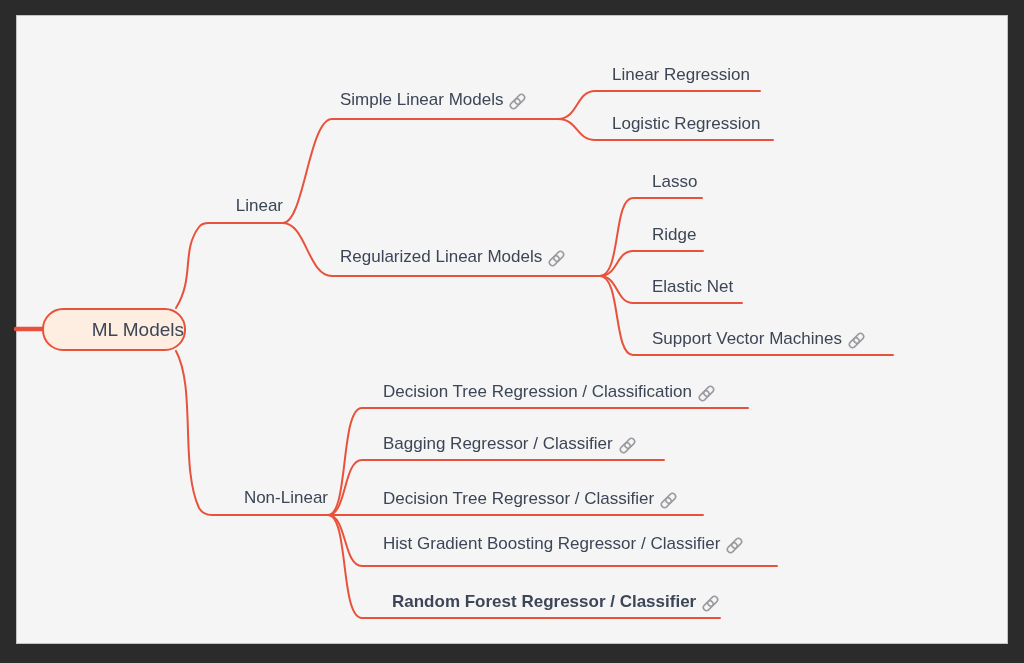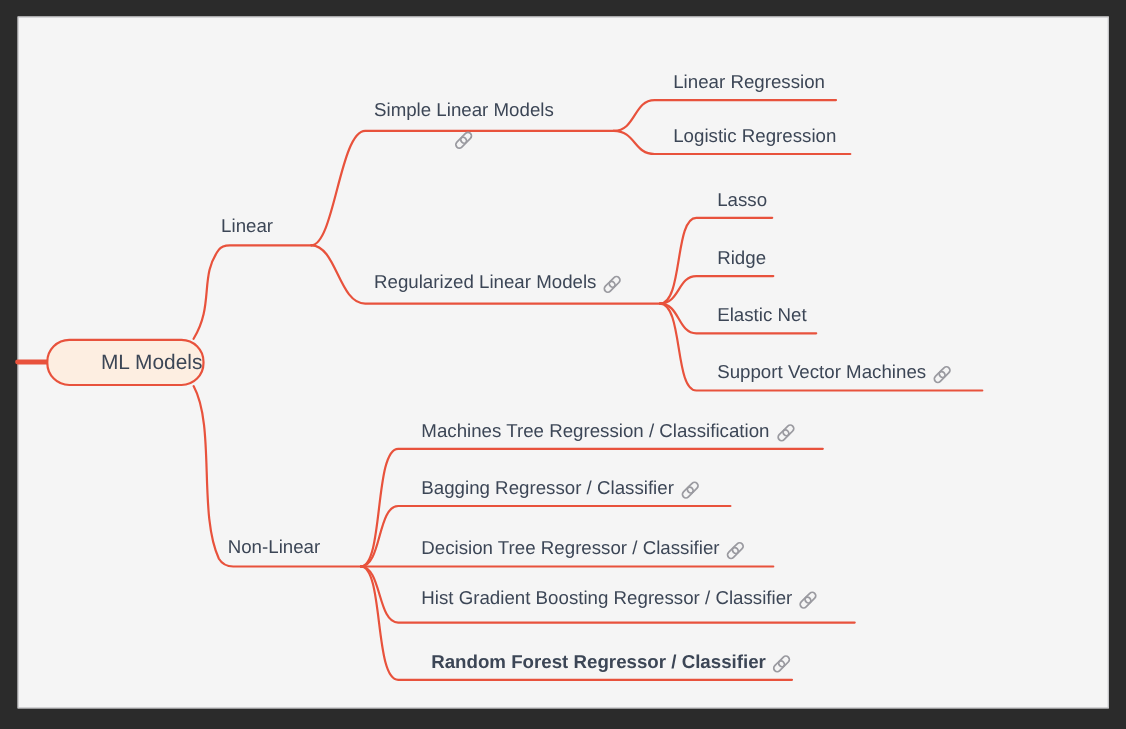--- a/index.html
+++ b/index.html
@@ -13,21 +13,21 @@
     background:#f5f5f5;border:1px solid #c3c3c6;
   }
   .map-svg{position:absolute;left:0;top:0;width:1024px;height:663px;}
   .map-svg path{fill:none;stroke:#e8523c;stroke-width:2;stroke-linecap:round;}
   .map-svg path.trunk{stroke-width:4.5;}
   .label{
     position:absolute;display:flex;align-items:center;gap:5px;
     height:22px;line-height:22px;white-space:nowrap;
     color:#3c4656;font-size:17px;
   }
-  .label.centered{justify-content:flex-start;}
+  .label.centered{justify-content:flex-end;}
   .root-node{
     position:absolute;left:42px;top:308px;width:144px;height:43px;
     background:#fdeee1;border:2.5px solid #e8523c;border-radius:21px;
     display:flex;align-items:center;justify-content:flex-end;
     color:#3c4656;font-size:19px;
   }
   .link-icon{flex:0 0 auto;margin-top:2px;}
 </style>
 </head>
 <body>
@@ -67,21 +67,21 @@
     <span>ML Models</span>
   </div>
 
   <div class="label centered" style="left:201px;top:195px;width:82px;">
     <span>Linear</span>
   </div>
   <div class="label centered" style="left:207px;top:487px;width:121px;">
     <span>Non-Linear</span>
   </div>
 
-  <div class="label" style="left:340px;top:89px;flex-direction:column;">
+  <div class="label" style="left:340px;top:89px;">
     <span>Simple Linear Models</span>
     <svg class="link-icon" viewBox="0 0 24 24" width="19" height="19">
         <g transform="rotate(-45 12 12)" fill="none" stroke="#9a9aa0" stroke-width="2">
           <rect x="1" y="8" width="14" height="8" rx="4"></rect>
           <rect x="9" y="8" width="14" height="8" rx="4"></rect>
         </g>
       </svg>
   </div>
   <div class="label" style="left:340px;top:246px;">
     <span>Regularized Linear Models</span>
@@ -113,21 +113,21 @@
     <span>Support Vector Machines</span>
     <svg class="link-icon" viewBox="0 0 24 24" width="19" height="19">
         <g transform="rotate(-45 12 12)" fill="none" stroke="#9a9aa0" stroke-width="2">
           <rect x="1" y="8" width="14" height="8" rx="4"></rect>
           <rect x="9" y="8" width="14" height="8" rx="4"></rect>
         </g>
       </svg>
   </div>
 
   <div class="label" style="left:383px;top:381px;">
-    <span>Machines Tree Regression /  Classification</span>
+    <span>Decision Tree Regression /  Classification</span>
     <svg class="link-icon" viewBox="0 0 24 24" width="19" height="19">
         <g transform="rotate(-45 12 12)" fill="none" stroke="#9a9aa0" stroke-width="2">
           <rect x="1" y="8" width="14" height="8" rx="4"></rect>
           <rect x="9" y="8" width="14" height="8" rx="4"></rect>
         </g>
       </svg>
   </div>
   <div class="label" style="left:383px;top:433px;">
     <span>Bagging Regressor / Classifier</span>
     <svg class="link-icon" viewBox="0 0 24 24" width="19" height="19">

